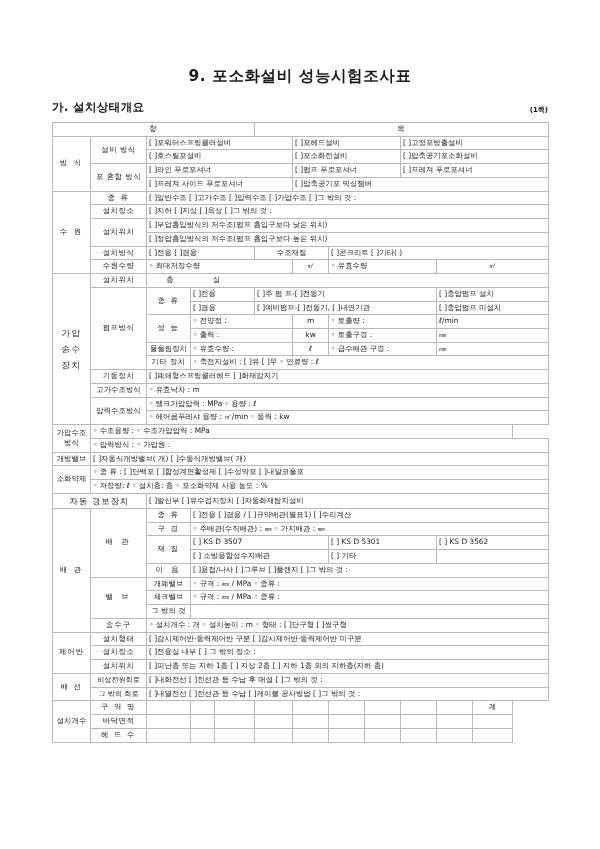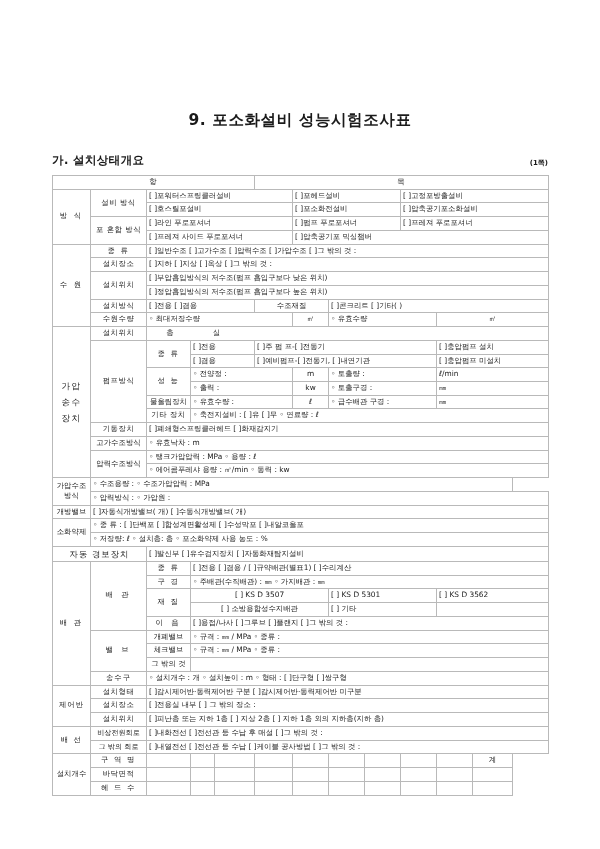--- a/index.html
+++ b/index.html
@@ -8,26 +8,26 @@
     width:600px; height:849px;
     background:#ffffff;
     font-family:"DejaVu Sans","Liberation Sans",sans-serif;
     color:#1a1a1a;
     -webkit-font-smoothing:antialiased;
     overflow:hidden;
   }
   .page{position:relative;width:600px;height:849px;box-sizing:border-box;padding:0 52px;}
 
   h1.doc-title{
-    margin:0; padding-top:110px;
+    margin:0; padding-top:66px;
     font-size:15.5px; font-weight:bold; text-align:center; letter-spacing:.6px;
   }
   .sec-row{
     display:flex; align-items:flex-end; justify-content:space-between;
-    margin-top:22px;
+    margin-top:13px;
   }
   .sec-title{font-size:11.5px;font-weight:bold;letter-spacing:.4px;}
   .sheet-no{font-size:7px;font-weight:bold;}
 
   table.form{
     border-collapse:collapse;
     width:496px;
     margin-top:7px;
     table-layout:fixed;
   }
@@ -54,21 +54,21 @@
   .sp2{letter-spacing:3px;}
   .pad-l{padding-left:5px;}
 
   .footer{
     position:absolute; left:52px; right:52px; bottom:14px;
     display:flex; align-items:flex-end; justify-content:center;
     font-size:7.5px;
   }
   .pageno{margin-right:16px;letter-spacing:1px;}
   .papernote{font-size:6.4px;}
-  .cellfill{height:15px;text-align:center;}
+  .cellfill{height:15px;}
 </style>
 </head>
 <body>
 
 <div class="page">
 
   <h1 class="doc-title">9.  포소화설비 성능시험조사표</h1>
 
   <div class="sec-row">
     <div class="sec-title">가.  설치상태개요</div>

